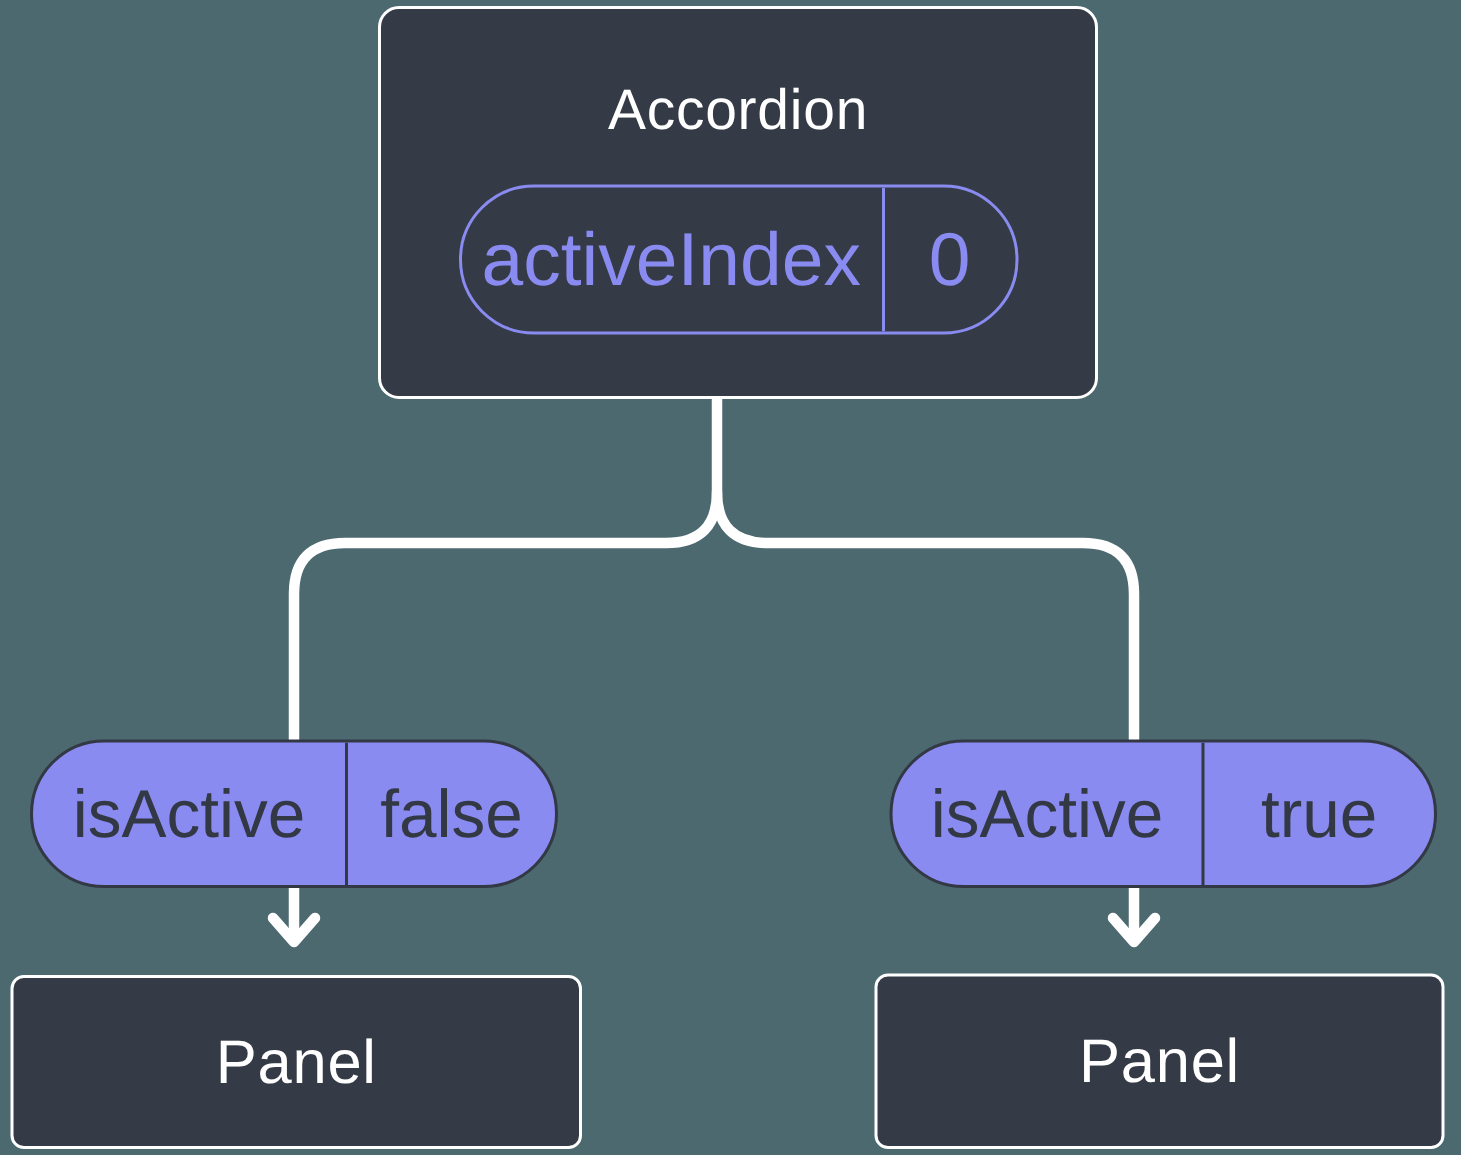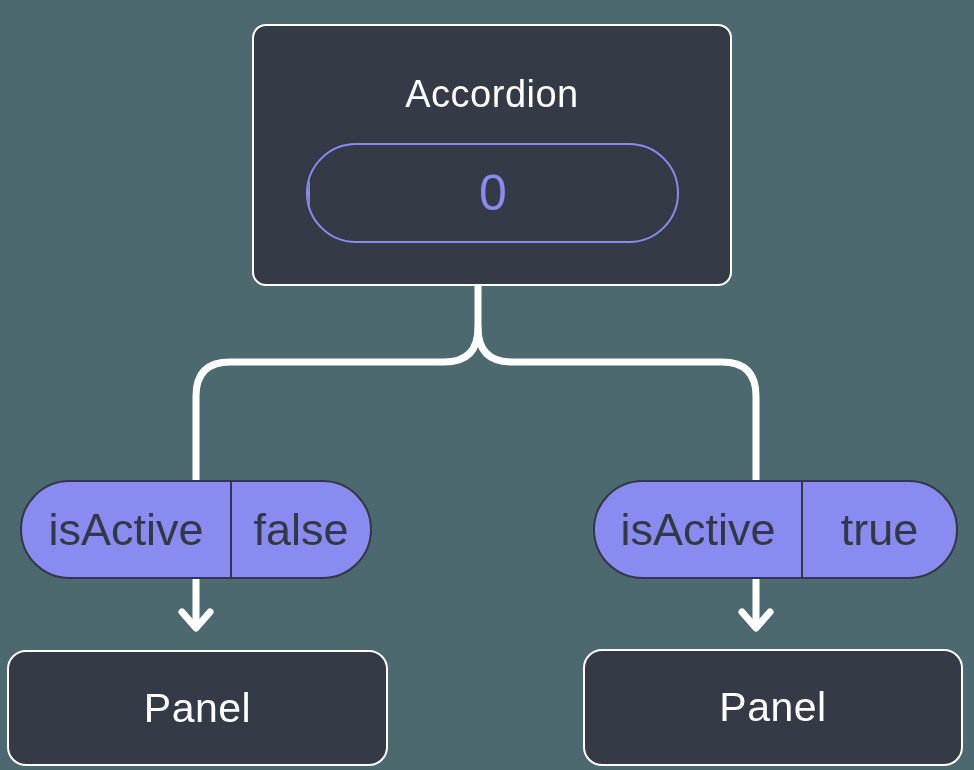--- a/index.html
+++ b/index.html
@@ -42,32 +42,31 @@
     z-index: 2;
     color: var(--title-text);
   }
   .node-root {
     left: 252px; top: 4px;
     width: 480px; height: 262px;
     border-radius: 14px;
     display: flex;
     flex-direction: column;
     align-items: center;
-    margin-top: 20px;
   }
   .node-root .node-title {
     margin-top: 46px;
     font-size: 38px;
     font-weight: 500;
     line-height: 44px;
     color: var(--title-text);
     letter-spacing: 0.5px;
   }
   .node-panel {
-    border-radius: 19px;
+    border-radius: 9px;
     display: flex;
     align-items: center;
     justify-content: center;
   }
   .node-panel .node-title {
     font-size: 41px;
     font-weight: 500;
     letter-spacing: 0.5px;
   }
   .panel-left  { left: 7px;  top: 650px; width: 381px; height: 116px; }
@@ -94,21 +93,21 @@
     color: var(--accent);
     font-size: 50px;
     background: transparent;
   }
   .pill-state .cell-name { width: 280px; }
   .pill-state .cell-value { flex: 1; border-left: 2px solid var(--accent); }
 
   
   .pill-prop {
     position: absolute;
-    top: 480px;
+    top: 493px;
     height: 99px;
     background: var(--accent);
     border: 2px solid var(--pill-text-dark);
     color: var(--pill-text-dark);
     font-size: 45px;
   }
   .pill-prop .cell-value { flex: 1; border-left: 2px solid var(--pill-text-dark); }
   .pill-prop-left  { left: 20px;  width: 352px; }
   .pill-prop-left .cell-name  { width: 208px; }
   .pill-prop-right { left: 593px; width: 365px; }
@@ -122,20 +121,21 @@
   <svg class="connectors" width="974" height="770" viewBox="0 0 974 770" xmlns="http://www.w3.org/2000/svg">
     <path d="M 478 262 L 478 328 Q 478 362 444 362 L 230 362 Q 196 362 196 396 L 196 620"></path>
     <path d="M 478 328 Q 478 362 512 362 L 722 362 Q 756 362 756 396 L 756 620"></path>
     <path d="M 182 612 L 196 628 L 210 612"></path>
     <path d="M 742 612 L 756 628 L 770 612"></path>
   </svg>
 
   <div class="node node-root">
     <div class="node-title">Accordion</div>
     <div class="pill pill-state">
+      <div class="pill-cell cell-name">activeIndex</div>
       <div class="pill-cell cell-value">0</div>
     </div>
   </div>
 
   <div class="pill pill-prop pill-prop-left">
     <div class="pill-cell cell-name">isActive</div>
     <div class="pill-cell cell-value">false</div>
   </div>
 
   <div class="pill pill-prop pill-prop-right">

